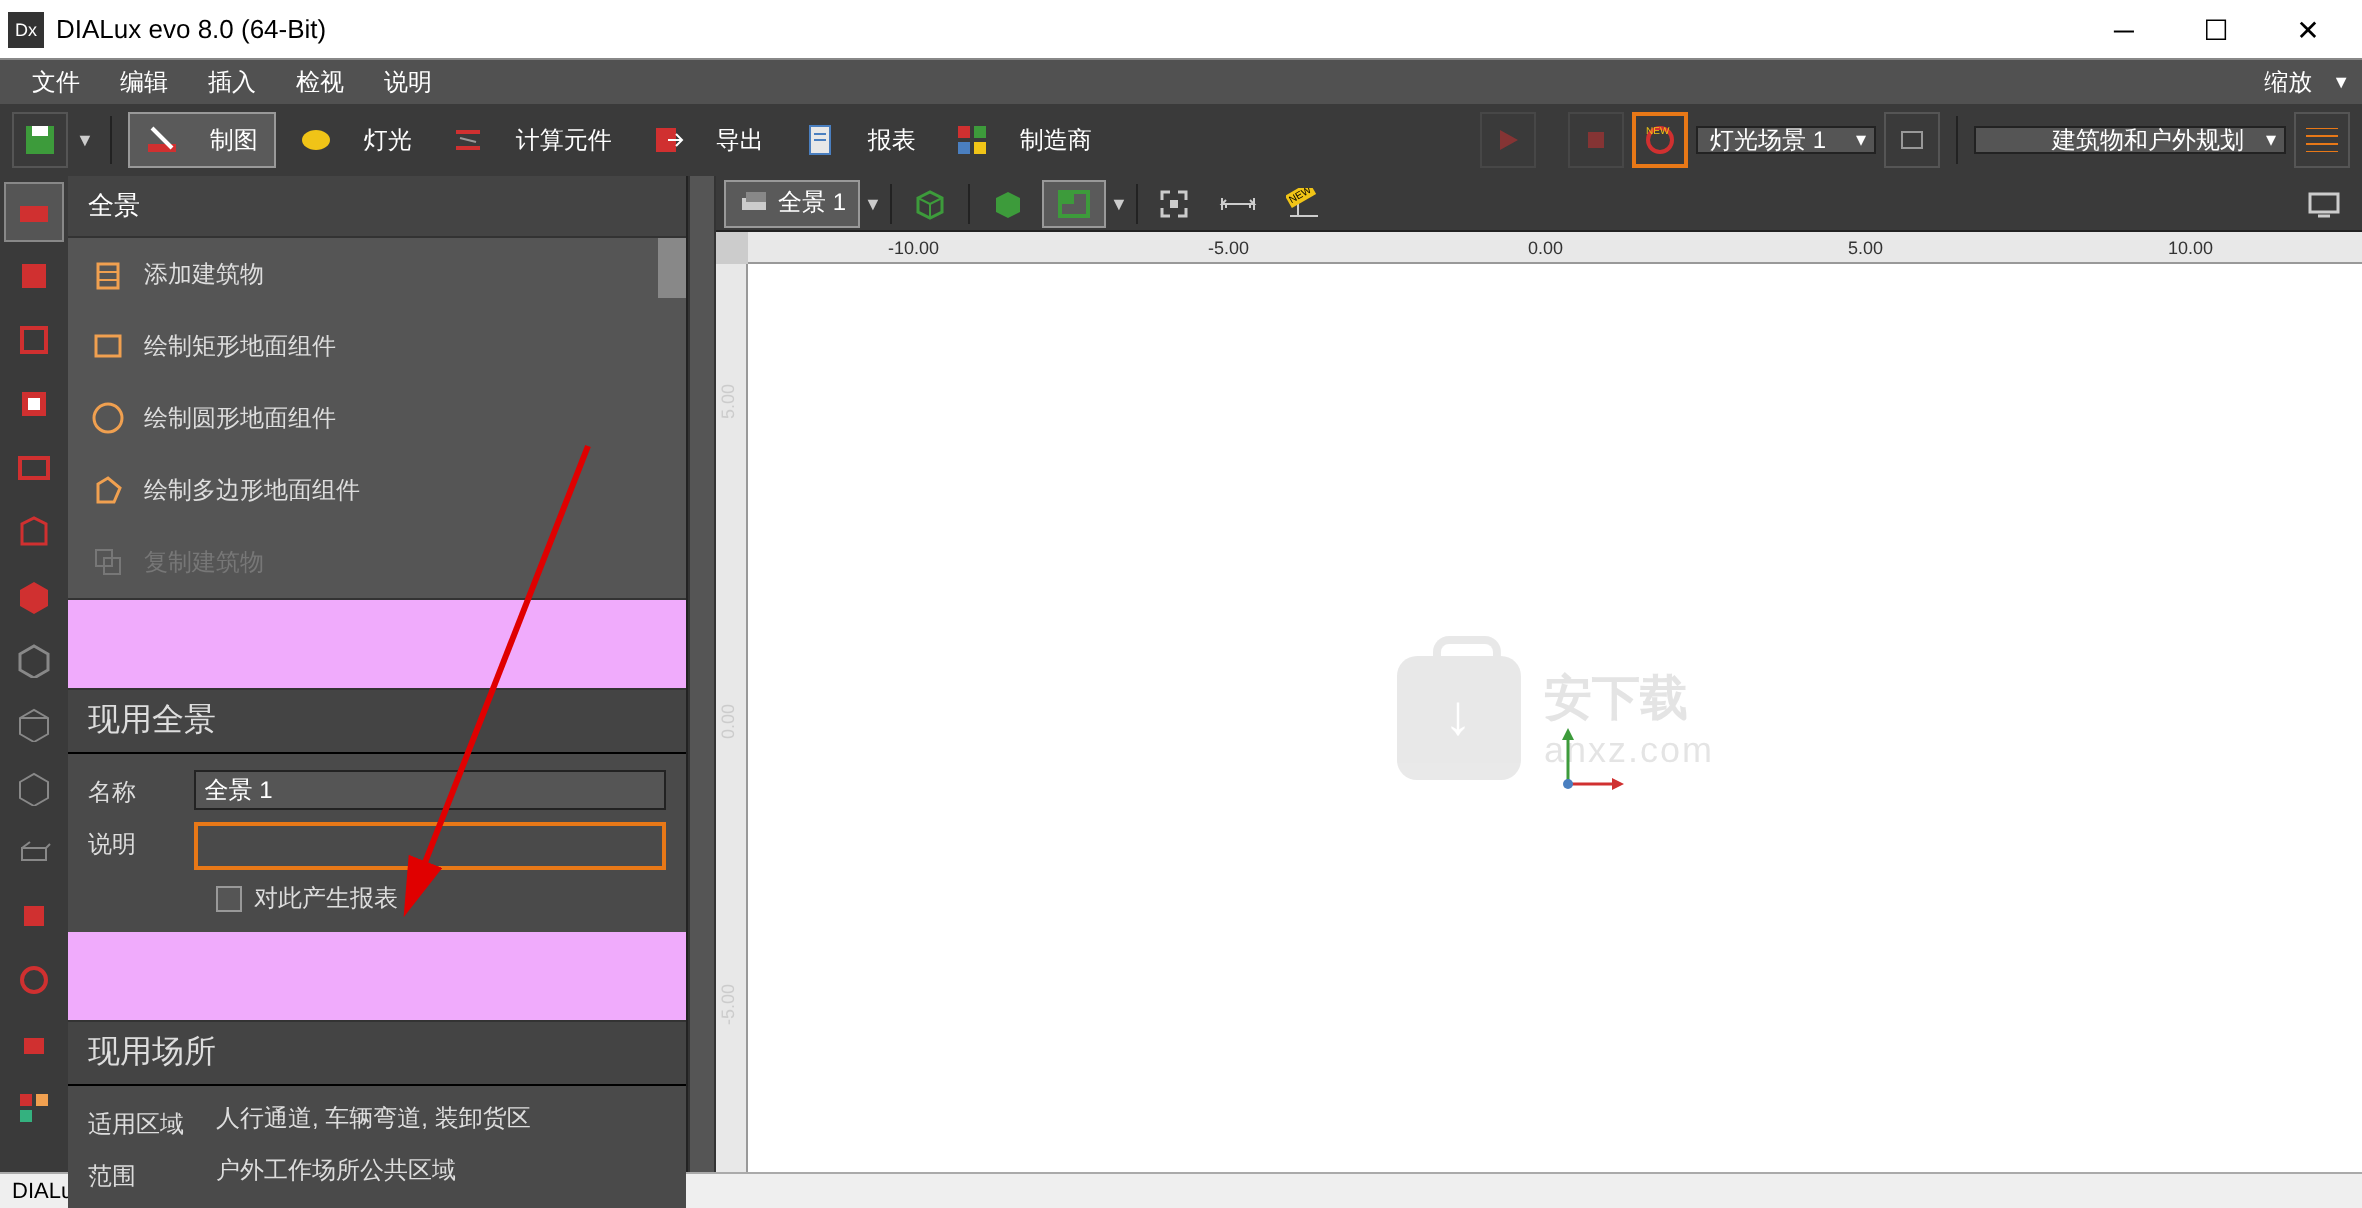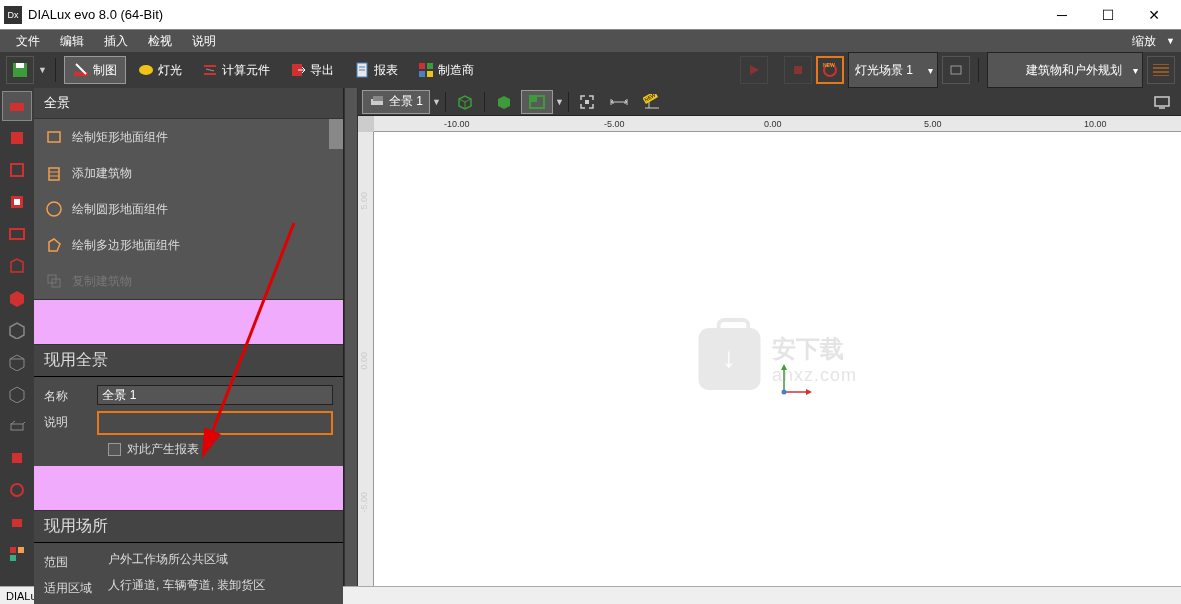--- a/index.html
+++ b/index.html
@@ -11,26 +11,26 @@
 .titlebar .title { color: #000; font-size: 13px; flex: 1; }
 .titlebar .winbtn { width: 46px; height: 30px; display: flex; align-items: center; justify-content: center; color: #000; font-size: 14px; cursor: pointer; }
 
 
 .menubar { height: 22px; background: #515151; display: flex; align-items: center; padding: 0 6px; color: #fff; }
 .menubar .mitem { padding: 0 10px; cursor: pointer; font-size: 12px; font-family: Liberation Serif, serif; }
 .menubar .spacer { flex: 1; }
 
 
 .toolbar { height: 36px; background: #3a3a3a; display: flex; align-items: center; padding: 0 6px; gap: 4px; }
-.tbtn { display: flex; align-items: center; gap: 4px; padding: 3px 8px; cursor: pointer; color: #fff; font-size: 12px; height: 28px; }
+.tbtn { display: flex; align-items: center; gap: 16px; padding: 3px 8px; cursor: pointer; color: #fff; font-size: 12px; height: 28px; }
 .tbtn.sel { background: #5a5a5a; border: 1px solid #999; }
 .tbtn .ic { width: 16px; height: 16px; display: flex; align-items: center; justify-content: center; }
 .tsep { width: 1px; height: 24px; background: #222; margin: 0 4px; }
 .tspacer { flex: 1; }
-.dropdown { background: #555; border: 1px solid #222; padding: 2px 20px 2px 6px; color: #fff; font-size: 12px; position: relative; height: 36px; display: flex; align-items: center; }
+.dropdown { background: #555; border: 1px solid #222; padding: 2px 20px 2px 6px; color: #fff; font-size: 12px; position: relative; height: 14px; display: flex; align-items: center; }
 .dropdown::after { content: "▾"; position: absolute; right: 4px; font-size: 10px; }
 .sqbtn { width: 28px; height: 28px; border: 1px solid #555; display: flex; align-items: center; justify-content: center; cursor: pointer; background: #3a3a3a; }
 .sqbtn.orange { border: 2px solid #e87817; }
 
 
 .main { display: flex; height: calc(604px - 30px - 22px - 36px - 18px); }
 
 
 .rail { width: 34px; background: #3a3a3a; display: flex; flex-direction: column; padding-top: 2px; }
 .rail .rbtn { width: 30px; height: 30px; margin: 1px auto; display: flex; align-items: center; justify-content: center; cursor: pointer; border: 1px solid transparent; }
@@ -299,34 +299,34 @@
         </svg>
       </div>
   </div>
 
   <div class="panel">
     <div class="phead">全景</div>
     <div class="plist">
       <div class="pitem">
         <span class="picon">
             <svg width="18" height="18">
-              <rect x="3" y="4" width="12" height="10" fill="none" stroke="#f0a050" stroke-width="1.5"></rect>
-            </svg>
-          </span>
-        <span>绘制矩形地面组件</span>
-      </div>
-      <div class="pitem">
-        <span class="picon">
-            <svg width="18" height="18">
               <rect x="4" y="4" width="10" height="12" fill="none" stroke="#f0a050" stroke-width="1.5"></rect>
               <line x1="4" y1="8" x2="14" y2="8" stroke="#f0a050"></line>
               <line x1="4" y1="12" x2="14" y2="12" stroke="#f0a050"></line>
             </svg>
           </span>
         <span>添加建筑物</span>
+      </div>
+      <div class="pitem">
+        <span class="picon">
+            <svg width="18" height="18">
+              <rect x="3" y="4" width="12" height="10" fill="none" stroke="#f0a050" stroke-width="1.5"></rect>
+            </svg>
+          </span>
+        <span>绘制矩形地面组件</span>
       </div>
       <div class="pitem">
         <span class="picon">
             <svg width="18" height="18">
               <circle cx="9" cy="9" r="7" fill="none" stroke="#f0a050" stroke-width="1.5"></circle>
             </svg>
           </span>
         <span>绘制圆形地面组件</span>
       </div>
       <div class="pitem">
@@ -361,26 +361,26 @@
       </div>
       <div class="pcheck">
         <div class="box"></div>
         <span>对此产生报表</span>
       </div>
     </div>
 
     <div class="psection">现用场所</div>
     <div class="pbody">
       <div class="prow">
+        <div class="plabel">适用区域</div>
+        <div class="pval">人行通道, 车辆弯道, 装卸货区</div>
+      </div>
+      <div class="prow">
         <div class="plabel">范围</div>
         <div class="pval">户外工作场所公共区域</div>
-      </div>
-      <div class="prow">
-        <div class="plabel">适用区域</div>
-        <div class="pval">人行通道, 车辆弯道, 装卸货区</div>
       </div>
     </div>
     <div class="pbtnrow">
       <div class="pbtn">
           <span>编辑</span>
           <span style="font-size:9px;">▾</span>
         </div>
     </div>
 
     <div class="psection">维护方式</div>

